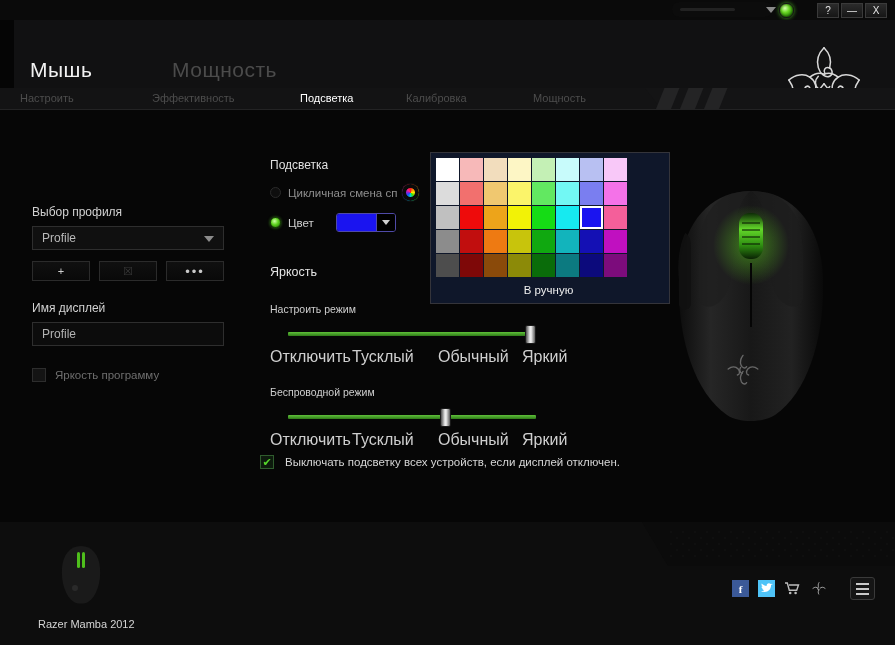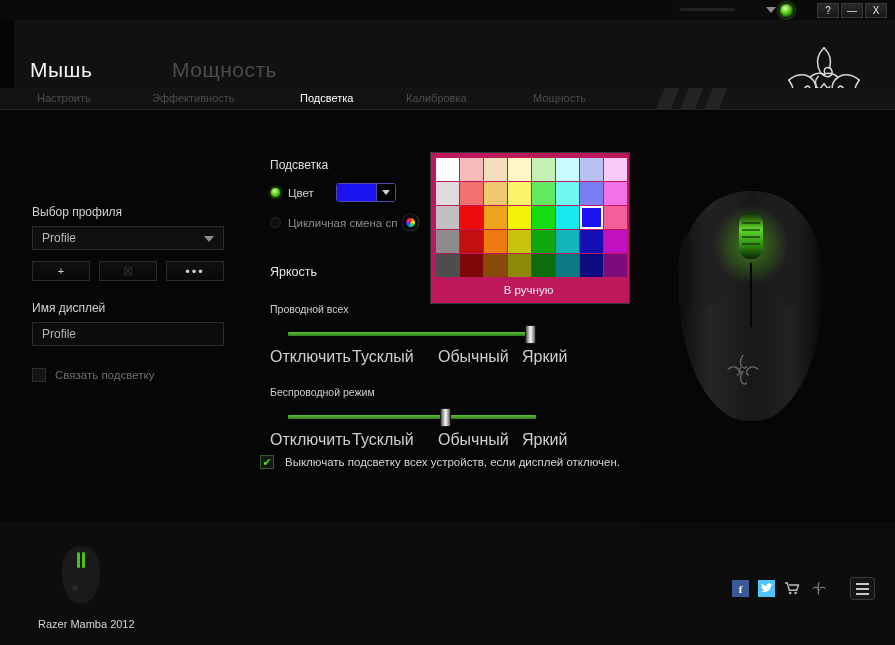--- a/index.html
+++ b/index.html
@@ -102,21 +102,21 @@
     position: absolute; inset: 0;
     clip-path: polygon(0 0, 645px 0, 662px 100%, 0 100%);
     background: #131314;
   }
   .subtab {
     position: absolute; top: 4px;
     font-size: 11px; cursor: default; white-space: nowrap;
   }
   .subtab.dim { color: #4d4d4d; }
   .subtab.active { color: #ffffff; }
-  #sub0 { left: 37px; }
+  #sub0 { left: 20px; }
   #sub1 { left: 152px; }
   #sub2 { left: 300px; }
   #sub3 { left: 406px; }
   #sub4 { left: 533px; }
   .slash {
     position: absolute; top: 88px; height: 22px; width: 15px;
     background: #242425;
     transform: skewX(-22deg);
   }
   #slash1 { left: 660px; }
@@ -215,22 +215,22 @@
     margin-left: 4px; width: 19px; height: 19px; border-radius: 50%;
     background: conic-gradient(#ff2020, #ff9a00, #ffe800, #46e000, #00d2c8, #1358ff, #8a22d8, #ff1f8d, #ff2020);
     box-shadow: inset 0 0 0 4px #0a0a0a;
     border: 1px solid #111;
     flex: none;
   }
 
   
   #palette {
     position: absolute; top: 42px; left: 430px;
-    width: 200px; height: 152px;
-    background: #be185d; border: 1px solid #34343a;
+    width: 240px; height: 152px;
+    background: #0f172a; border: 1px solid #34343a;
     padding: 5px 8px 0 5px;
   }
   #swatches {
     display: grid;
     grid-template-columns: repeat(8, 23px);
     grid-template-rows: repeat(5, 23px);
     gap: 1px;
   }
   .sw { width: 23px; height: 23px; }
   .sw.sel { outline: 2px solid #ffffff; outline-offset: -2px; z-index: 2; }
@@ -387,42 +387,42 @@
       </div>
       <div id="profile-btns">
         <div class="pbtn">+</div>
         <div class="pbtn trash">☒</div>
         <div class="pbtn dots">•••</div>
       </div>
       <div class="panel-label" id="name-label">Имя дисплей</div>
       <div id="profile-name">Profile</div>
       <div id="link-row">
         <span id="link-box"></span>
-        <span id="link-text">Связать подсветку</span>
+        <span id="link-text">Яркость программу</span>
       </div>
     </div>
 
     <div id="lighting">
       <div id="lighting-title">Подсветка</div>
+
+      <div class="radio-row">
+        <span class="radio"></span>
+        <span class="radio-label dim">Цикличная смена сп</span>
+        <span id="wheel"></span>
+      </div>
 
       <div class="radio-row">
         <span class="radio on"></span>
         <span class="radio-label">Цвет</span>
         <span id="color-dd">
           <span id="color-swatch" style="background: rgb(26, 20, 240);"></span>
           <span id="color-dd-arrow">
               <i></i>
             </span>
         </span>
-      </div>
-
-      <div class="radio-row">
-        <span class="radio"></span>
-        <span class="radio-label dim">Цикличная смена сп</span>
-        <span id="wheel"></span>
       </div>
     </div>
 
     <div id="palette">
       <div id="swatches">
           <div class="sw" style="background: rgb(255, 255, 255);"></div>
           <div class="sw" style="background: rgb(247, 185, 185);"></div>
           <div class="sw" style="background: rgb(242, 221, 189);"></div>
           <div class="sw" style="background: rgb(253, 246, 197);"></div>
           <div class="sw" style="background: rgb(196, 240, 181);"></div>
@@ -461,21 +461,21 @@
           <div class="sw" style="background: rgb(12, 122, 128);"></div>
           <div class="sw" style="background: rgb(12, 10, 124);"></div>
           <div class="sw" style="background: rgb(124, 12, 124);"></div>
         </div>
       <div id="manual">В ручную</div>
     </div>
 
     <div id="brightness">
       <div id="brightness-title">Яркость</div>
 
-      <div class="mode-label">Проводной всех</div>
+      <div class="mode-label">Настроить режим</div>
       <div class="slider">
         <div class="track"></div>
         <div class="thumb" id="thumb-wired" style="left: 255px;"></div>
       </div>
       <div class="ticks">
         <span class="t0">Отключить</span>
         <span class="t1">Тусклый</span>
         <span class="t2">Обычный</span>
         <span class="t3">Яркий</span>
       </div>

